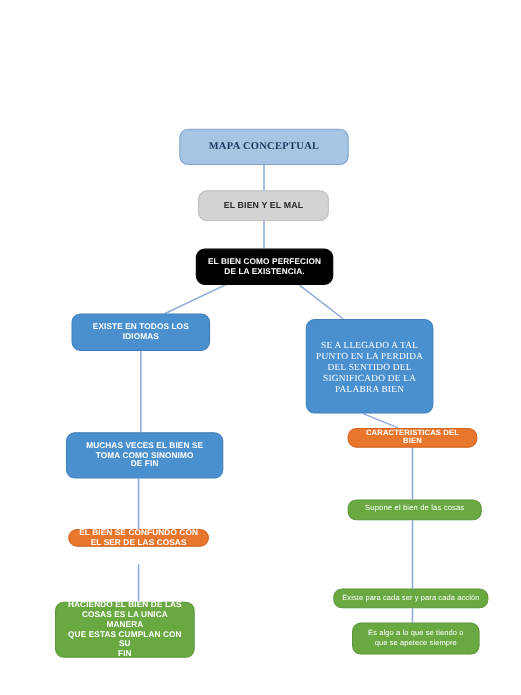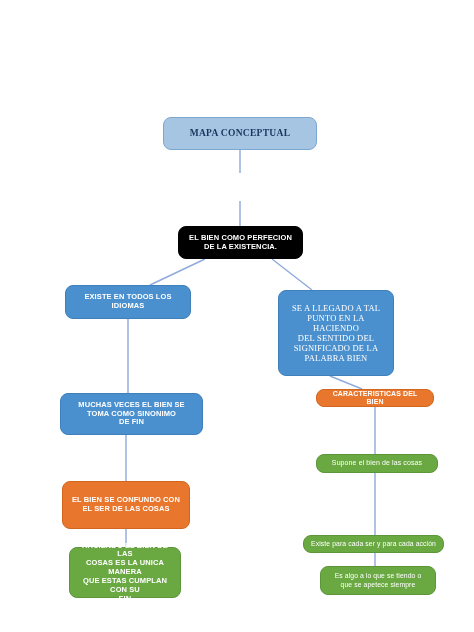--- a/index.html
+++ b/index.html
@@ -99,24 +99,24 @@
   }
 
   
   #node-mapa-conceptual   { left:163px; top:117px; width:154px; height:33px; font-size:9.5px; }
   #node-bien-mal          { left:180px; top:173px; width:119px; height:28px; font-size:8px; }
   #node-perfeccion        { left:178px; top:226px; width:125px; height:33px; font-size:7.5px; }
   #node-idiomas           { left:65px;  top:285px; width:126px; height:34px; font-size:7.5px; }
   #node-perdida           { left:278px; top:290px; width:116px; height:86px; font-size:8.5px; }
   #node-sinonimo          { left:60px;  top:393px; width:143px; height:42px; font-size:7.5px; }
   #node-caracteristicas   { left:316px; top:389px; width:118px; height:18px; font-size:7px; }
-  #node-confundo          { left:62px;  top:481px; width:128px; height:48px; font-size:7.5px; }
+  #node-confundo          { left:62px;  top:481px; width:128px; height:16px; font-size:7.5px; }
   #node-supone            { left:316px; top:454px; width:122px; height:19px; font-size:7px; }
   #node-existe-cada       { left:303px; top:535px; width:141px; height:18px; font-size:6.8px; }
-  #node-haciendo          { left:69px;  top:547px; width:112px; height:51px; font-size:7.5px; }
+  #node-haciendo          { left:50px;  top:547px; width:127px; height:51px; font-size:7.5px; }
   #node-apetece           { left:320px; top:566px; width:116px; height:29px; font-size:6.8px; }
 </style>
 </head>
 <body>
 
 <div id="canvas">
 
   <svg id="connectors" viewBox="0 0 474 632" xmlns="http://www.w3.org/2000/svg">
     <g stroke="#8faadc" stroke-width="1.4" fill="none">
 
@@ -139,29 +139,30 @@
       <line x1="126" y1="513" x2="126" y2="547"></line>
 
       <line x1="375" y1="473" x2="375" y2="535"></line>
 
       <line x1="375" y1="553" x2="375" y2="566"></line>
     </g>
   </svg>
 
   <div class="node n-blue-light" id="node-mapa-conceptual">MAPA CONCEPTUAL</div>
 
+  <div class="node n-gray" id="node-bien-mal">EL BIEN Y EL MAL</div>
 
   <div class="node n-blue" id="node-idiomas">EXISTE EN TODOS LOS
 IDIOMAS</div>
 
   <div class="node n-black" id="node-perfeccion">EL BIEN COMO PERFECION
 DE LA EXISTENCIA.</div>
 
   <div class="node n-blue-serif" id="node-perdida">SE A LLEGADO A TAL
-PUNTO EN LA HACIENDO
+PUNTO EN LA PERDIDA
 DEL SENTIDO DEL
 SIGNIFICADO DE LA
 PALABRA BIEN</div>
 
   <div class="node n-blue" id="node-sinonimo">MUCHAS VECES EL BIEN SE
 TOMA COMO SINONIMO
 DE FIN</div>
 
   <div class="node n-orange" id="node-caracteristicas">CARACTERISTICAS DEL BIEN</div>
 

